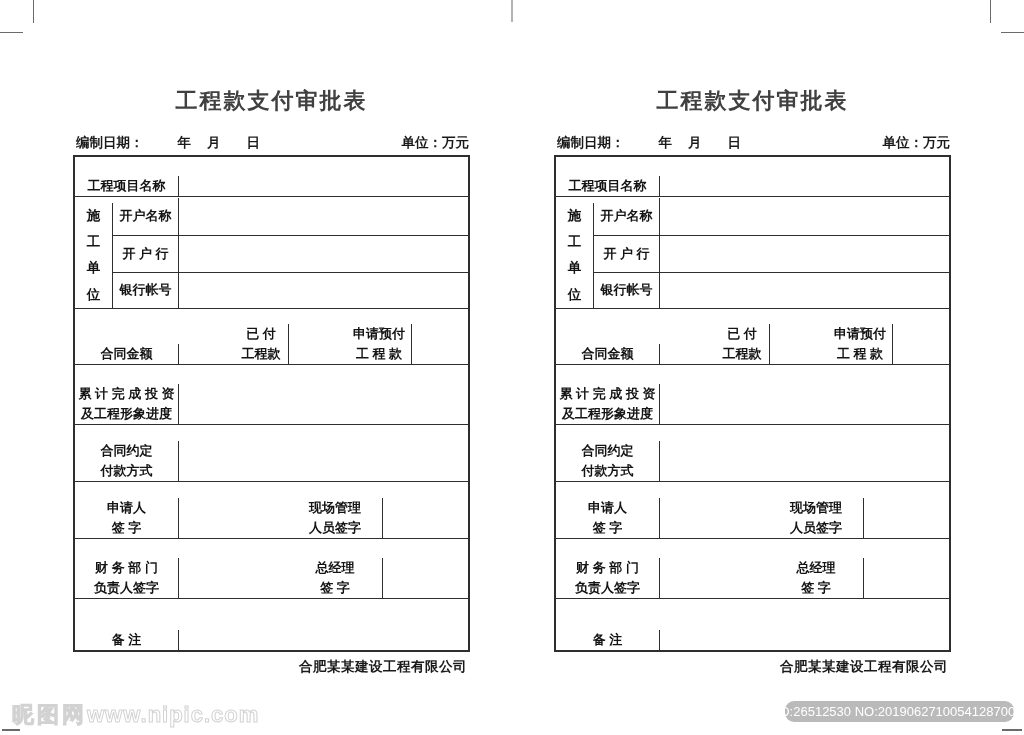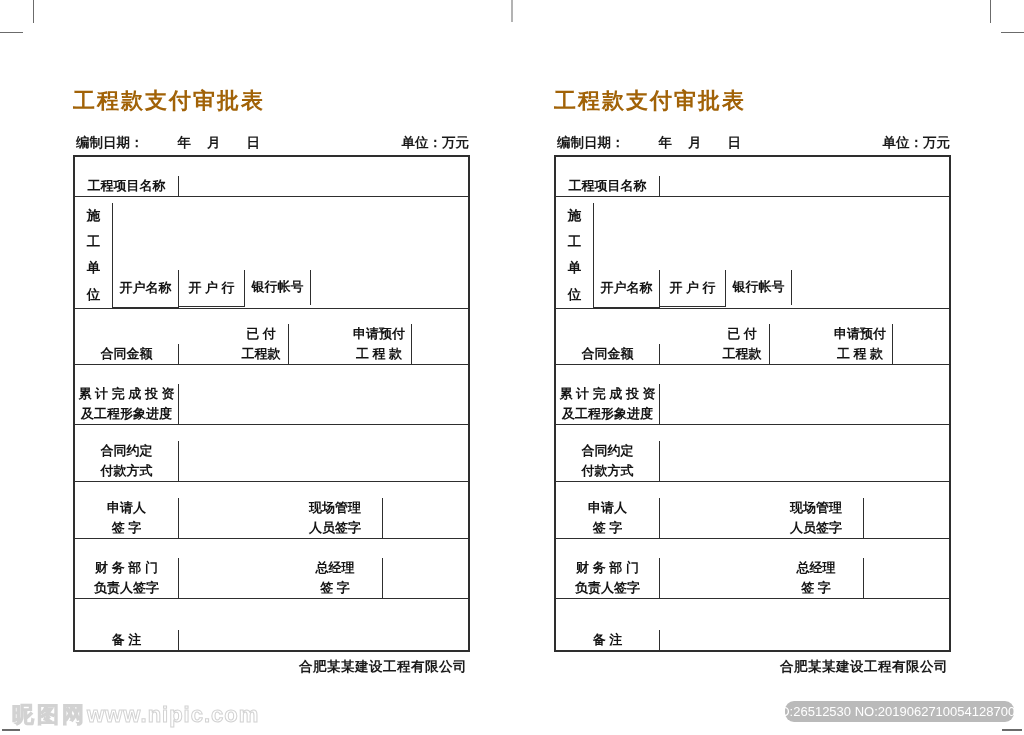--- a/index.html
+++ b/index.html
@@ -9,22 +9,22 @@
     color:#1a1a1a;overflow:hidden;
   }
   
   .mark{position:absolute;background:#6b6b6b;}
   .mark.light{background:#b3b3b3;}
   
   .sheet{position:absolute;top:86px;width:397px;height:600px;}
   .sheet-left{left:73px;}
   .sheet-right{left:554px;}
   .form-title{
-    position:absolute;top:0;left:0;width:100%;
-    font-size:22px;font-weight:bold;letter-spacing:2px;color:#a16207;
+    position:absolute;top:0;left:0;width:100%;text-align:center;
+    font-size:22px;font-weight:bold;letter-spacing:2px;color:#404040;
     font-family:"Liberation Serif","DejaVu Serif",serif;
   }
   .date-row{
     position:absolute;top:48px;left:0;width:100%;height:18px;
     display:flex;justify-content:space-between;align-items:center;
     font-size:13.5px;font-weight:bold;
   }
   .date-left{display:flex;align-items:center;padding-left:3px;}
   .date-year{margin-left:34px;}
   .date-month{margin-left:16px;}
@@ -38,21 +38,21 @@
   }
   .tr{display:flex;box-sizing:border-box;border-bottom:1px solid #2e2e2e;flex:0 0 auto;align-items:flex-end;}
   .tr:last-child{border-bottom:none;}
   .td{box-sizing:border-box;border-right:1px solid #2e2e2e;display:flex;align-items:center;justify-content:center;}
   .td:last-child{border-right:none;}
   .label{
     font-size:13px;font-weight:bold;text-align:center;
     white-space:pre-line;line-height:1.55;color:#141414;
   }
   .vert{line-height:1.95;font-size:13.5px;}
-  .subcol{display:flex;flex-direction:row;flex:1;}
+  .subcol{display:flex;flex-direction:column;flex:1;}
   .subrow{display:flex;box-sizing:border-box;border-bottom:1px solid #2e2e2e;flex:0 0 auto;}
   .subrow:last-child{border-bottom:none;}
   .w-label{width:104px;flex:0 0 104px;}
   .w-unit{width:38px;flex:0 0 38px;}
   .w-sublabel{width:66px;flex:0 0 66px;}
   .flex1{flex:1;}
   .footer-company{
     position:absolute;top:572px;left:0;width:100%;text-align:right;
     font-size:13.5px;font-weight:bold;letter-spacing:0.5px;padding-right:3px;
     box-sizing:border-box;

